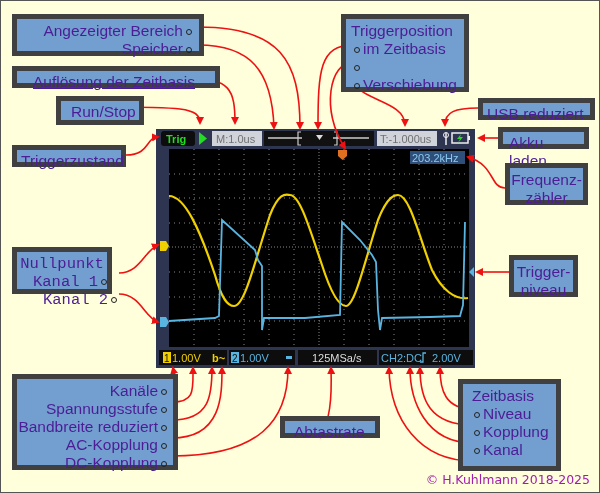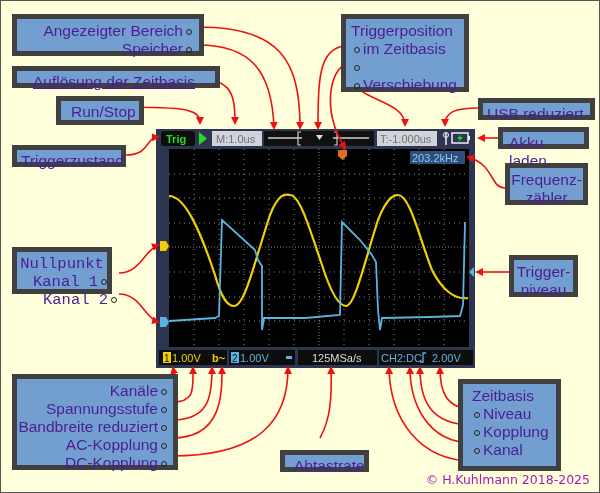--- a/index.html
+++ b/index.html
@@ -177,21 +177,21 @@
   <div>niveau</div>
 </div>
 
 <div class="lbl" style="left:12px;top:374px;width:166px;height:96px;text-align:right;padding:3px 3px 0 0;">
   <div class="row"><span>Kanäle</span><span class="dot"></span></div>
   <div class="row"><span>Spannungsstufe</span><span class="dot"></span></div>
   <div class="row"><span>Bandbreite reduziert</span><span class="dot"></span></div>
   <div class="row"><span>AC-Kopplung</span><span class="dot"></span></div>
   <div class="row"><span>DC-Kopplung</span><span class="dot"></span></div>
 </div>
-<div class="lbl" style="left:280px;top:450px;width:89px;height:22px;padding:2px 16px 0 9px;">
+<div class="lbl" style="left:280px;top:416px;width:100px;height:22px;padding:2px 16px 0 9px;">
   <span>Abtastrate</span>
 </div>
 <div class="lbl" style="left:458px;top:379px;width:103px;height:92px;padding:3px 0 0 8px;">
   <div style="padding-left:1px">Zeitbasis</div>
   <div class="row"><span class="dot"></span><span>Niveau</span></div>
   <div class="row"><span class="dot"></span><span>Kopplung</span></div>
   <div class="row"><span class="dot"></span><span>Kanal</span></div>
 </div>
 
 <div class="copy">© H.Kuhlmann 2018-2025</div>

